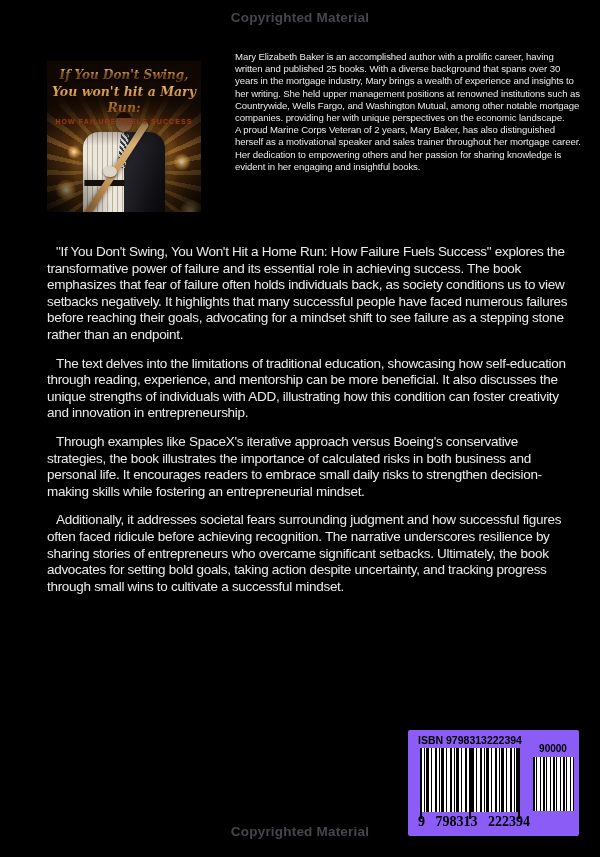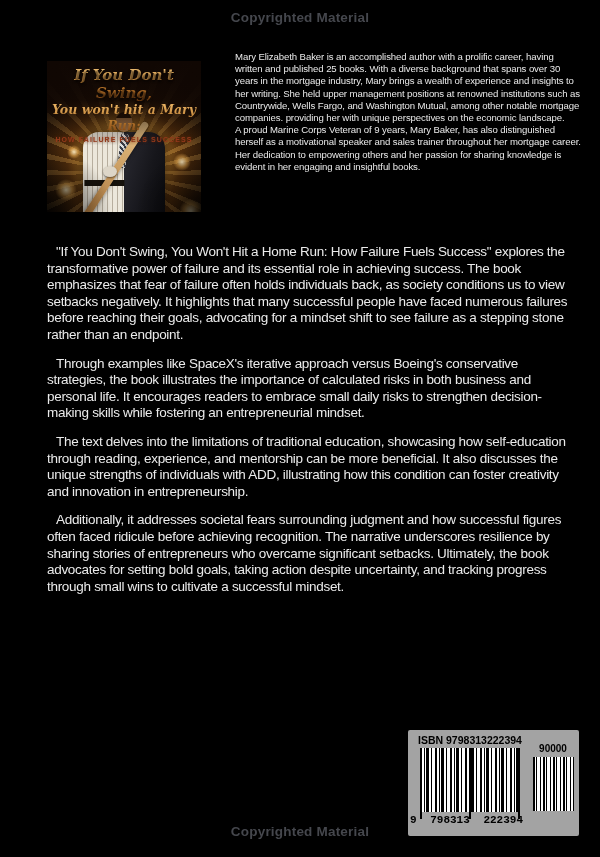--- a/index.html
+++ b/index.html
@@ -51,21 +51,21 @@
   .flare { position: absolute; border-radius: 50%;
     background: radial-gradient(circle, rgba(255,240,200,.9) 0%, rgba(255,190,90,.5) 40%, rgba(0,0,0,0) 70%); }
   .flare1 { left: 8px;  top: 118px; width: 22px; height: 22px; }
   .flare2 { left: 126px; top: 92px;  width: 18px; height: 18px; }
   .flare3 { left: 132px; top: 138px; width: 24px; height: 24px; }
   .flare4 { left: 20px; top: 84px;  width: 14px; height: 14px; }
 
   .cover-titles { position: absolute; left: 0; top: 5px; width: 100%; text-align: center; }
   .cover-title-1 {
     font-family: "DejaVu Serif", serif; font-style: italic; font-weight: bold;
-    font-size: 15px; line-height: 18px;
+    font-size: 12px; line-height: 18px;
     background: linear-gradient(#edbb6d 10%, #c07c2e 55%, #7e4414 95%);
     -webkit-background-clip: text; background-clip: text;
     -webkit-text-fill-color: transparent; color: #c98a3e;
     text-shadow: 0 2px 2px rgba(0,0,0,.55);
   }
   .cover-title-2 {
     font-family: "DejaVu Serif", serif; font-style: italic; font-weight: bold;
     font-size: 12.5px; line-height: 16px;
     background: linear-gradient(#e6af60 10%, #b5762c 60%, #7e4414 95%);
     -webkit-background-clip: text; background-clip: text;
@@ -139,41 +139,41 @@
   .description {
     left: 47px; top: 244px; width: 521px;
     font-size: 13.5px; line-height: 16.6px; letter-spacing: -.3px;
     color: #ebebeb;
   }
   .description p { margin: 0 0 12px 0; text-indent: 9px; }
 
   
   .barcode-box {
     left: 408px; top: 730px; width: 171px; height: 106px;
-    background: #a3a3a3; border-radius: 2px; color: #000;
+    background: #8b5cf6; border-radius: 2px; color: #000;
   }
   .isbn-label {
     position: absolute; top: 4px; left: 6px; width: 112px; text-align: center;
     font-weight: bold; font-size: 10.5px; letter-spacing: 0;
     font-family: "Liberation Sans", sans-serif;
   }
   .bars-main {
     position: absolute; left: 12px; top: 18px; width: 100px; height: 64px;
     background: repeating-linear-gradient(90deg,
       #000 0px, #000 2px, #fff 2px, #fff 4px,
       #000 4px, #000 5px, #fff 5px, #fff 6px,
       #000 6px, #000 9px, #fff 9px, #fff 11px,
       #000 11px, #000 12px, #fff 12px, #fff 15px);
   }
   .guard { position: absolute; top: 18px; width: 2px; height: 71px; background: #000; }
   .guard-l { left: 12px; } .guard-m { left: 61px; } .guard-r { left: 110px; }
   .barcode-digits {
     position: absolute; left: 2px; top: 84px; width: 120px;
-    font-weight: bold; font-size: 11px; word-spacing: 7px; text-align: left;
-    font-family: Liberation Mono, monospace;
+    font-weight: bold; font-size: 14px; word-spacing: 7px; text-align: right;
+    font-family: Liberation Serif, serif;
   }
   .supp-label {
     position: absolute; left: 122px; top: 13px; width: 46px; text-align: center;
     font-weight: bold; font-size: 10px;
   }
   .bars-supp {
     position: absolute; left: 125px; top: 27px; width: 41px; height: 54px;
     background: repeating-linear-gradient(90deg,
       #000 0px, #000 2px, #fff 2px, #fff 3px,
       #000 3px, #000 4px, #fff 4px, #fff 7px,
@@ -207,27 +207,27 @@
   <div class="cover-topshade"></div>
   <div class="cover-titles">
     <div class="cover-title-1">If You Don't Swing,</div>
     <div class="cover-title-2">You won't hit a Mary Run:</div>
     <div class="cover-subtitle">HOW FAILURE FUELS SUCCESS</div>
   </div>
 </div>
 
 <div class="abs bio">
   <p>Mary Elizabeth Baker is an accomplished author with a prolific career, having written and published 25 books. With a diverse background that spans over 30 years in the mortgage industry, Mary brings a wealth of experience and insights to her writing. She held upper management positions at renowned institutions such as Countrywide, Wells Fargo, and Washington Mutual, among other notable mortgage companies. providing her with unique perspectives on the economic landscape.</p>
-  <p>A proud Marine Corps Veteran of 9 years, Mary Baker, has also distinguished herself as a motivational speaker and sales trainer throughout her mortgage career. Her dedication to empowering others and her passion for sharing knowledge is evident in her engaging and insightful books.</p>
+  <p>A proud Marine Corps Veteran of 2 years, Mary Baker, has also distinguished herself as a motivational speaker and sales trainer throughout her mortgage career. Her dedication to empowering others and her passion for sharing knowledge is evident in her engaging and insightful books.</p>
 </div>
 
 <div class="abs description">
   <p>"If You Don't Swing, You Won't Hit a Home Run: How Failure Fuels Success" explores the transformative power of failure and its essential role in achieving success. The book emphasizes that fear of failure often holds individuals back, as society conditions us to view setbacks negatively. It highlights that many successful people have faced numerous failures before reaching their goals, advocating for a mindset shift to see failure as a stepping stone rather than an endpoint.</p>
+  <p>The text delves into the limitations of traditional education, showcasing how self-education through reading, experience, and mentorship can be more beneficial. It also discusses the unique strengths of individuals with ADD, illustrating how this condition can foster creativity and innovation in entrepreneurship.</p>
   <p>Through examples like SpaceX's iterative approach versus Boeing's conservative strategies, the book illustrates the importance of calculated risks in both business and personal life. It encourages readers to embrace small daily risks to strengthen decision-making skills while fostering an entrepreneurial mindset.</p>
-  <p>The text delves into the limitations of traditional education, showcasing how self-education through reading, experience, and mentorship can be more beneficial. It also discusses the unique strengths of individuals with ADD, illustrating how this condition can foster creativity and innovation in entrepreneurship.</p>
   <p>Additionally, it addresses societal fears surrounding judgment and how successful figures often faced ridicule before achieving recognition. The narrative underscores resilience by sharing stories of entrepreneurs who overcame significant setbacks. Ultimately, the book advocates for setting bold goals, taking action despite uncertainty, and tracking progress through small wins to cultivate a successful mindset.</p>
 </div>
 
 <div class="abs barcode-box">
   <div class="isbn-label">ISBN 9798313222394</div>
   <div class="bars-main"></div>
   <div class="guard guard-l"></div>
   <div class="guard guard-m"></div>
   <div class="guard guard-r"></div>
   <div class="barcode-digits">9 798313 222394</div>

